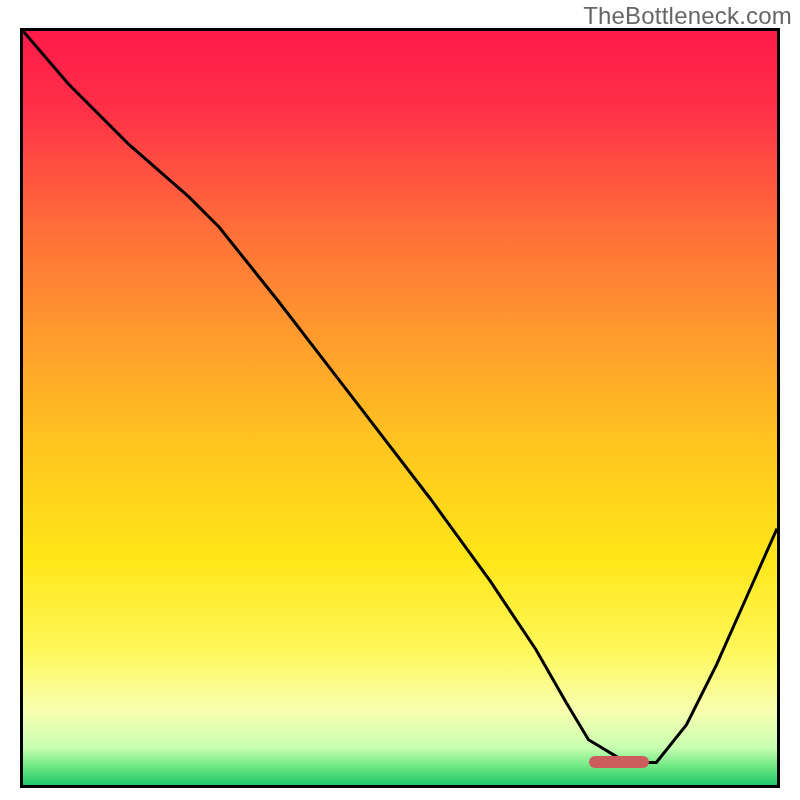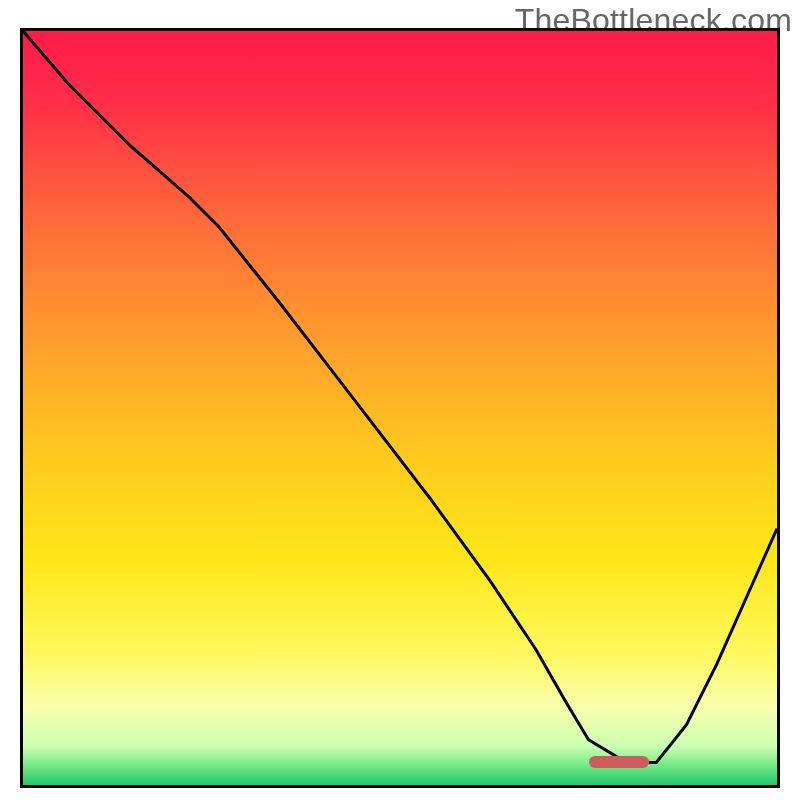--- a/index.html
+++ b/index.html
@@ -13,21 +13,21 @@
   }
   .wrap {
     position: relative;
     width: 800px;
     height: 800px;
   }
   .watermark {
     position: absolute;
     top: 2px;
     right: 8px;
-    font-size: 32px;
+    font-size: 24px;
     font-weight: 400;
     color: #666;
     letter-spacing: 0.2px;
     user-select: none;
   }
   .plot {
     position: absolute;
     left: 20px;
     top: 28px;
     width: 760px;

